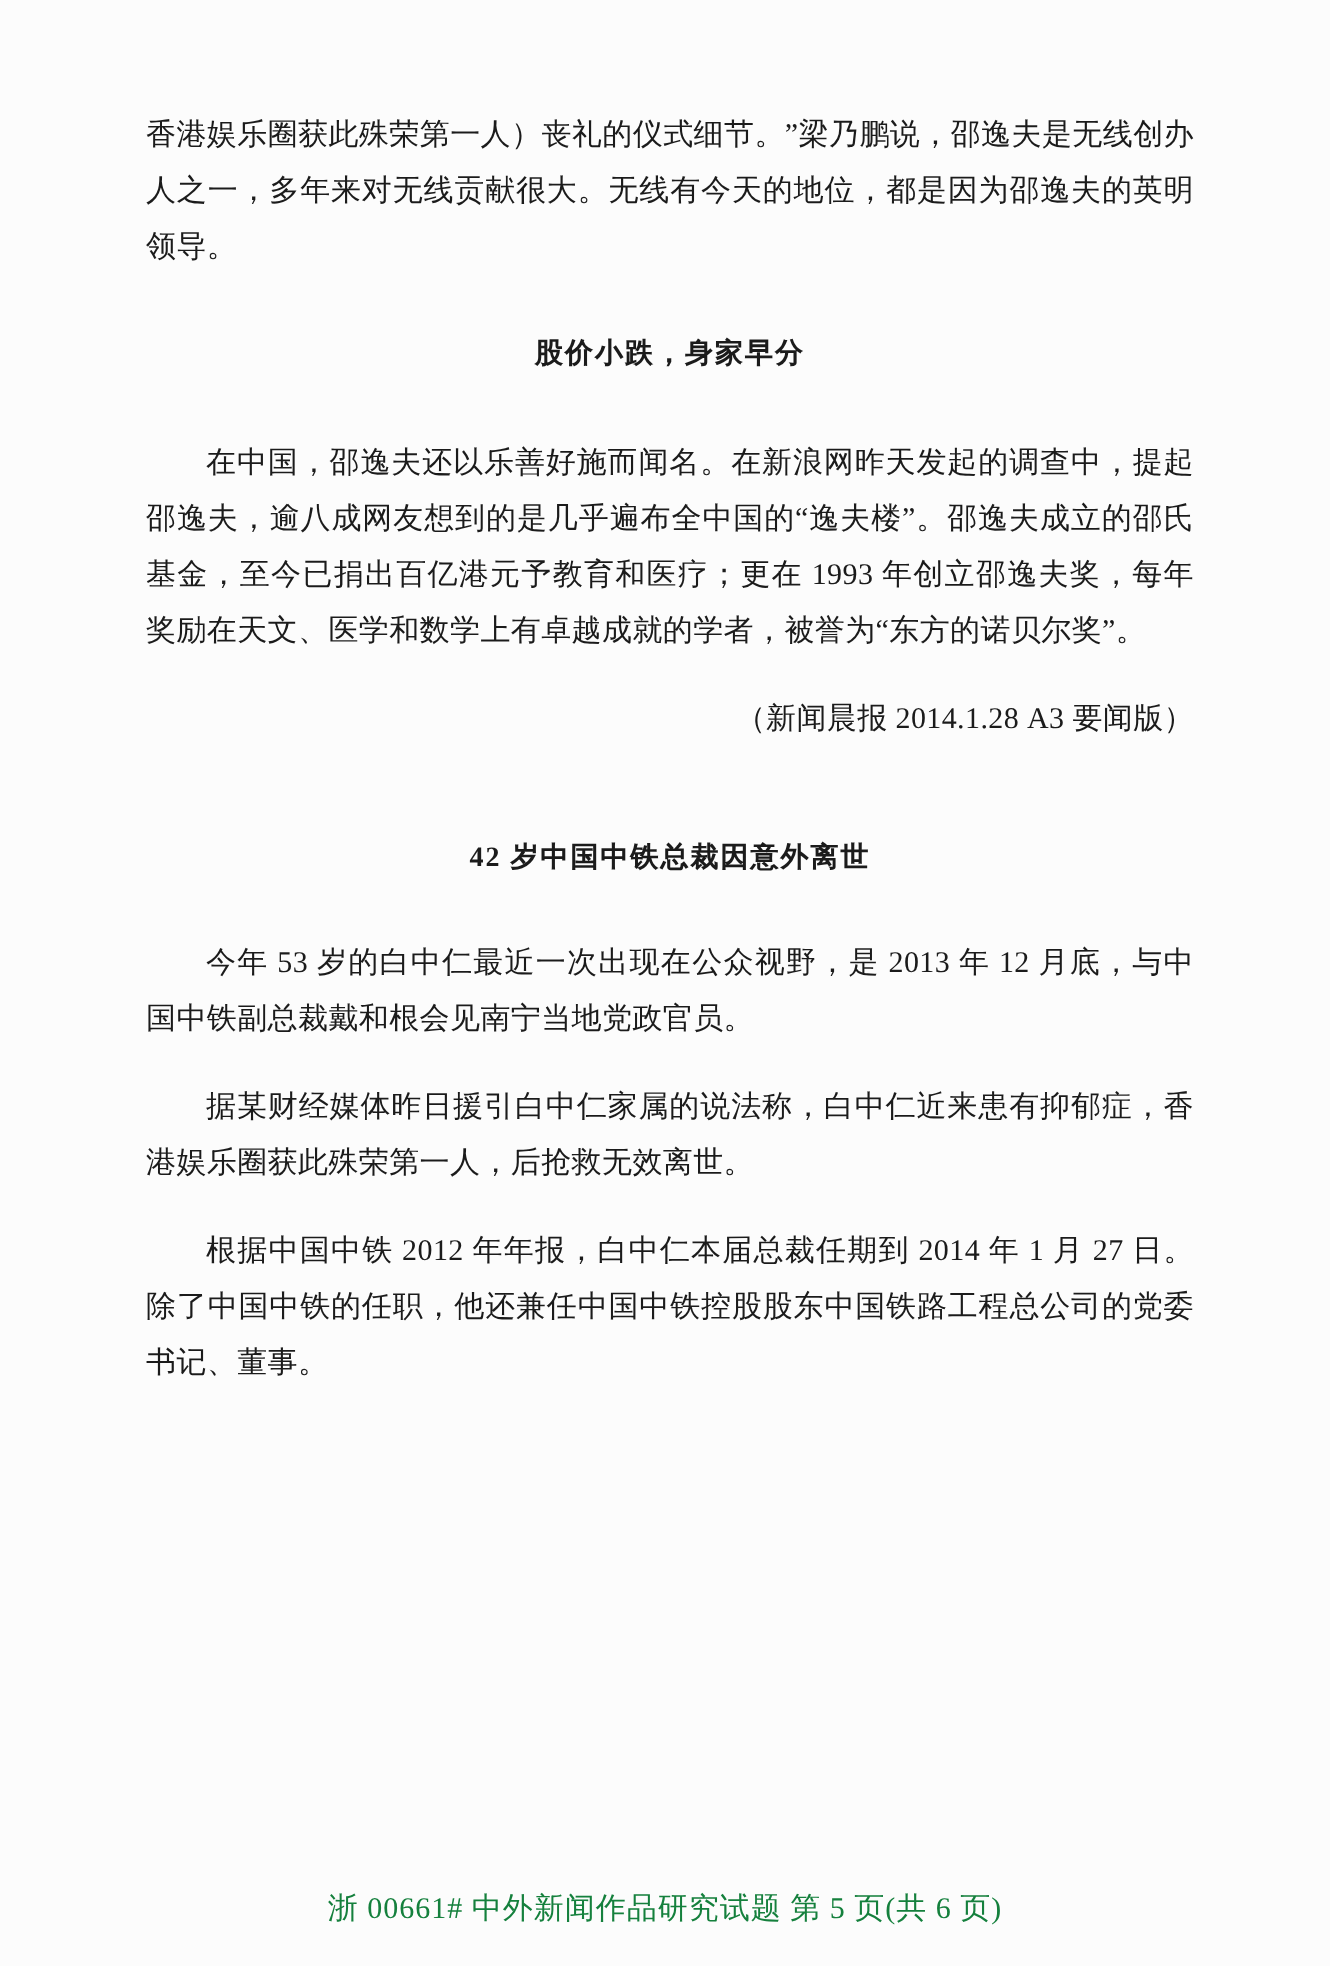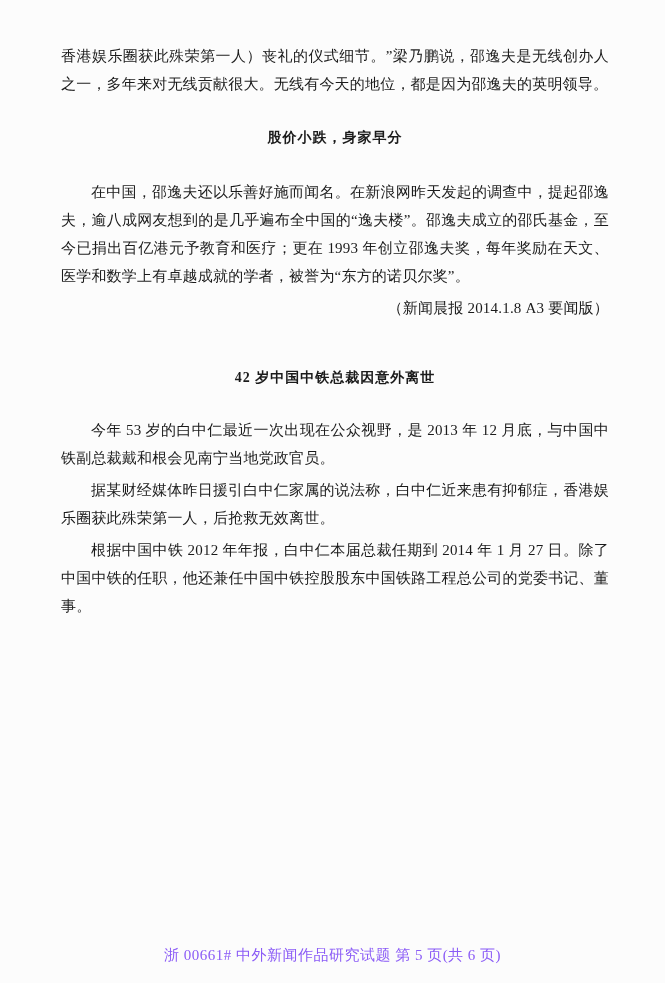--- a/index.html
+++ b/index.html
@@ -17,21 +17,21 @@
     color: #1b1b1b;
     overflow: hidden;
   }
   .doc {
     padding: 38px 52px 0 57px;
     font-size: 15px;
     line-height: 28px;
     letter-spacing: 0.2px;
   }
   .doc p {
-    margin: 4px;
+    margin: 16px;
     text-align: justify;
     text-justify: inter-ideograph;
   }
   .indent { text-indent: 2em; }
   .noindent { text-indent: 0; }
   .heading {
     margin: 26px 0 26px 0;
     font-size: 14px;
     font-weight: 700;
     text-align: center;
@@ -47,40 +47,40 @@
     margin-top: 2px !important;
   }
   .footer {
     position: absolute;
     left: 0;
     right: 0;
     bottom: 16px;
     text-align: center;
     font-size: 15px;
     line-height: 24px;
-    color: #8b5cf6;
+    color: #15803d;
     letter-spacing: 0.5px;
   }
 </style>
 </head>
 <body>
 
 <div class="page">
   <div class="doc">
 
     <p class="noindent">香港娱乐圈获此殊荣第一人）丧礼的仪式细节。”梁乃鹏说，邵逸夫是无线创办人之一，多年来对无线贡献很大。无线有今天的地位，都是因为邵逸夫的英明领导。</p>
 
 
     <h2 class="heading">股价小跌，身家早分</h2>
 
 
 
     <p class="indent">在中国，邵逸夫还以乐善好施而闻名。在新浪网昨天发起的调查中，提起邵逸夫，逾八成网友想到的是几乎遍布全中国的“逸夫楼”。邵逸夫成立的邵氏基金，至今已捐出百亿港元予教育和医疗；更在 1993 年创立邵逸夫奖，每年奖励在天文、医学和数学上有卓越成就的学者，被誉为“东方的诺贝尔奖”。</p>
 
-    <p class="attribution">（新闻晨报 2014.1.8 A3 要闻版）</p>
+    <p class="attribution">（新闻晨报 2014.1.28 A3 要闻版）</p>
 
     <h2 class="heading heading2">42 岁中国中铁总裁因意外离世</h2>
 
 
     <p class="indent">今年 53 岁的白中仁最近一次出现在公众视野，是 2013 年 12 月底，与中国中铁副总裁戴和根会见南宁当地党政官员。</p>
 
     <p class="indent">据某财经媒体昨日援引白中仁家属的说法称，白中仁近来患有抑郁症，香港娱乐圈获此殊荣第一人，后抢救无效离世。</p>
 
     <p class="indent">根据中国中铁 2012 年年报，白中仁本届总裁任期到 2014 年 1 月 27 日。除了中国中铁的任职，他还兼任中国中铁控股股东中国铁路工程总公司的党委书记、董事。</p>
 

